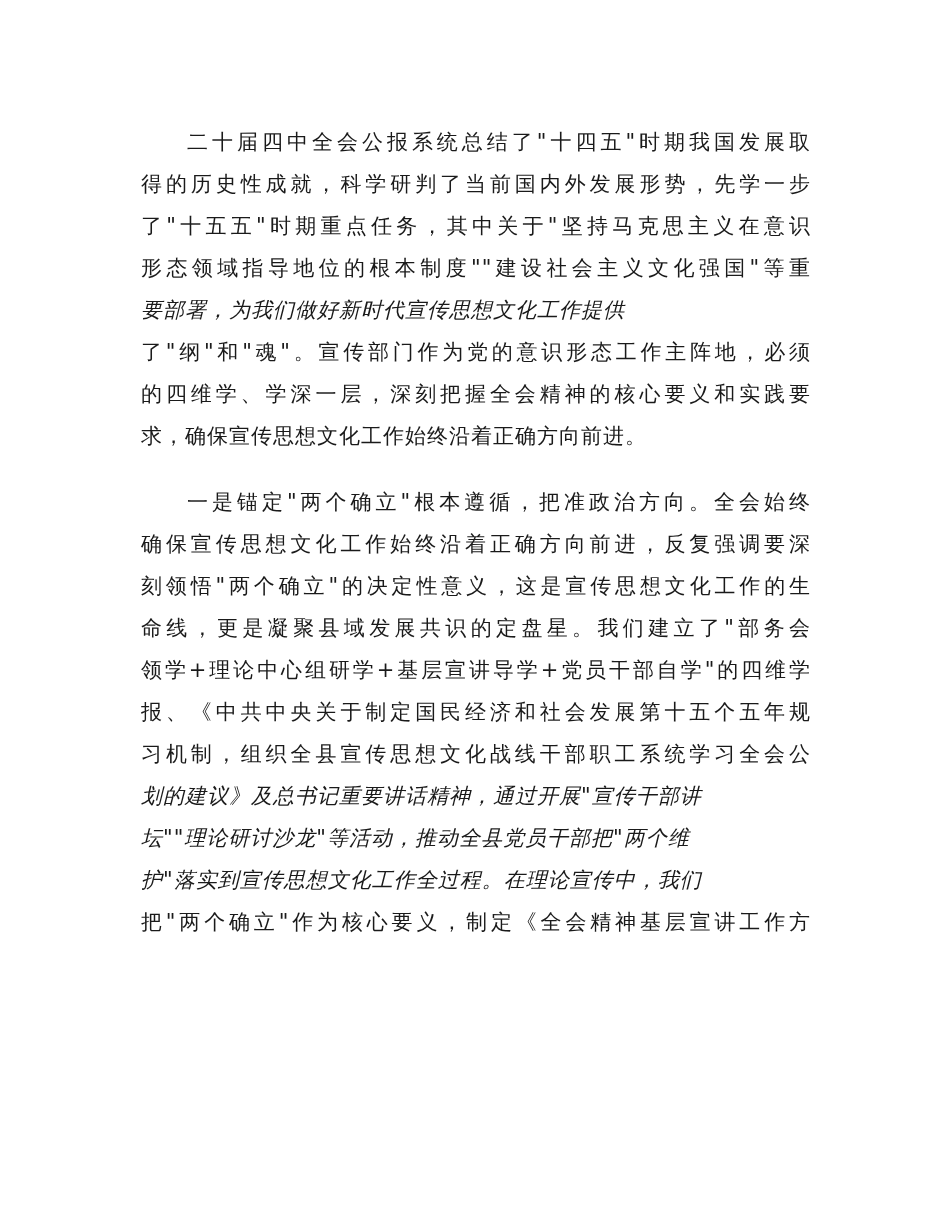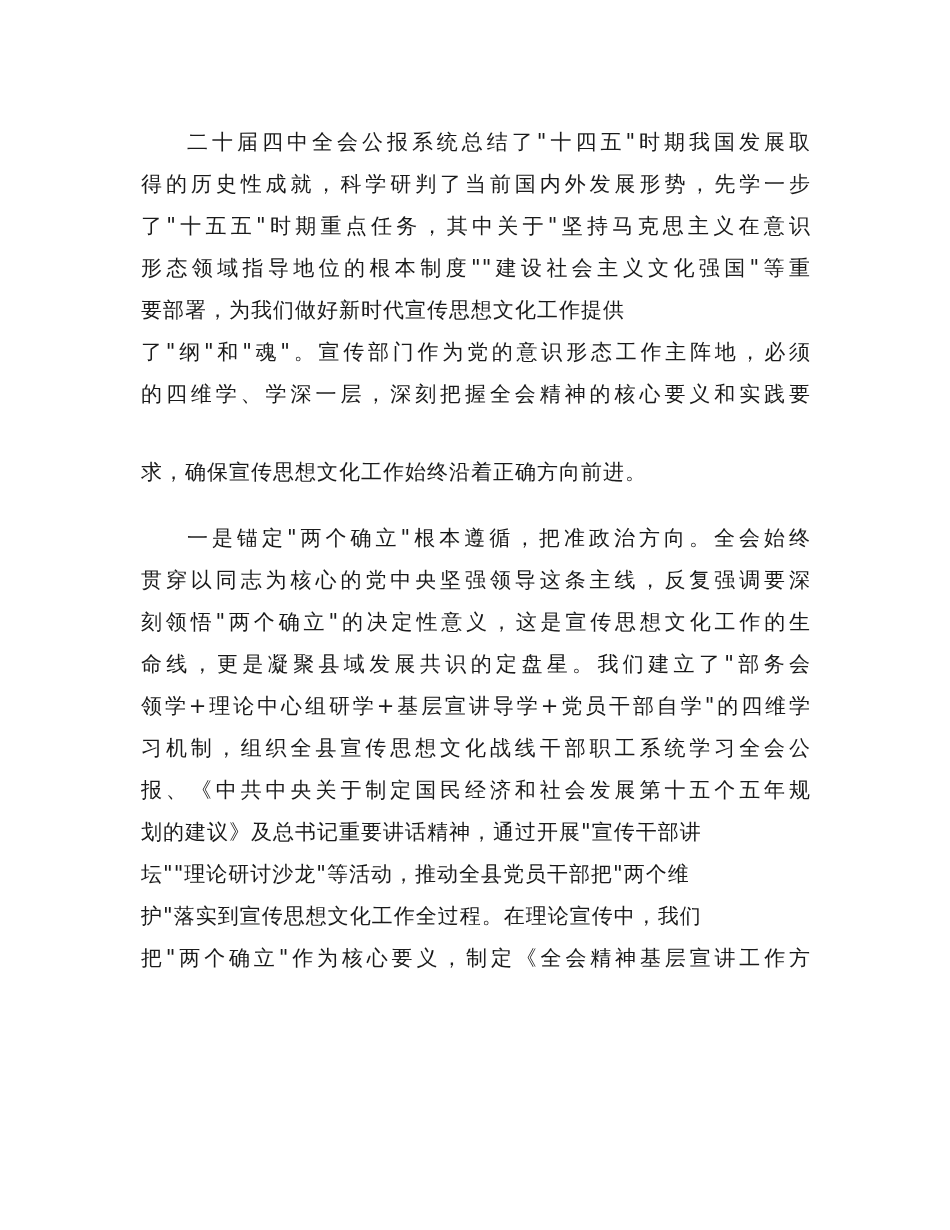--- a/index.html
+++ b/index.html
@@ -32,24 +32,24 @@
       height: 42px;
       line-height: 30px;
       font-size: 21px;
       white-space: nowrap;
       text-align: justify;
       text-align-last: justify;
       letter-spacing: 1px;
     }
     .line.last {
       text-align-last: left;
-      margin-top: 36px;
     }
     .line.short {
       text-align-last: left;
+      font-style: italic;
     }
     .indent {
       padding-left: 46px;
     }
   </style>
 </head>
 <body>
 
 <div class="page">
   <p class="paragraph">
@@ -57,24 +57,24 @@
     <span class="line">得的历史性成就，科学研判了当前国内外发展形势，先学一步</span>
     <span class="line">了"十五五"时期重点任务，其中关于"坚持马克思主义在意识</span>
     <span class="line">形态领域指导地位的根本制度""建设社会主义文化强国"等重</span>
     <span class="line short">要部署，为我们做好新时代宣传思想文化工作提供</span>
     <span class="line">了"纲"和"魂"。宣传部门作为党的意识形态工作主阵地，必须</span>
     <span class="line">的四维学、学深一层，深刻把握全会精神的核心要义和实践要</span>
     <span class="line last">求，确保宣传思想文化工作始终沿着正确方向前进。</span>
   </p>
   <p class="paragraph">
     <span class="line indent">一是锚定"两个确立"根本遵循，把准政治方向。全会始终</span>
-    <span class="line">贯穿以同志为核心的党中央坚强领导这条主线，反复强调要深</span>
+    <span class="line">确保宣传思想文化工作始终沿着正确方向前进，反复强调要深</span>
     <span class="line">刻领悟"两个确立"的决定性意义，这是宣传思想文化工作的生</span>
     <span class="line">命线，更是凝聚县域发展共识的定盘星。我们建立了"部务会</span>
     <span class="line">领学+理论中心组研学+基层宣讲导学+党员干部自学"的四维学</span>
+    <span class="line">报、《中共中央关于制定国民经济和社会发展第十五个五年规</span>
     <span class="line">习机制，组织全县宣传思想文化战线干部职工系统学习全会公</span>
-    <span class="line">报、《中共中央关于制定国民经济和社会发展第十五个五年规</span>
     <span class="line short">划的建议》及总书记重要讲话精神，通过开展"宣传干部讲</span>
     <span class="line short">坛""理论研讨沙龙"等活动，推动全县党员干部把"两个维</span>
     <span class="line short">护"落实到宣传思想文化工作全过程。在理论宣传中，我们</span>
     <span class="line">把"两个确立"作为核心要义，制定《全会精神基层宣讲工作方</span>
   </p>
 </div>
 
 </body></html>

